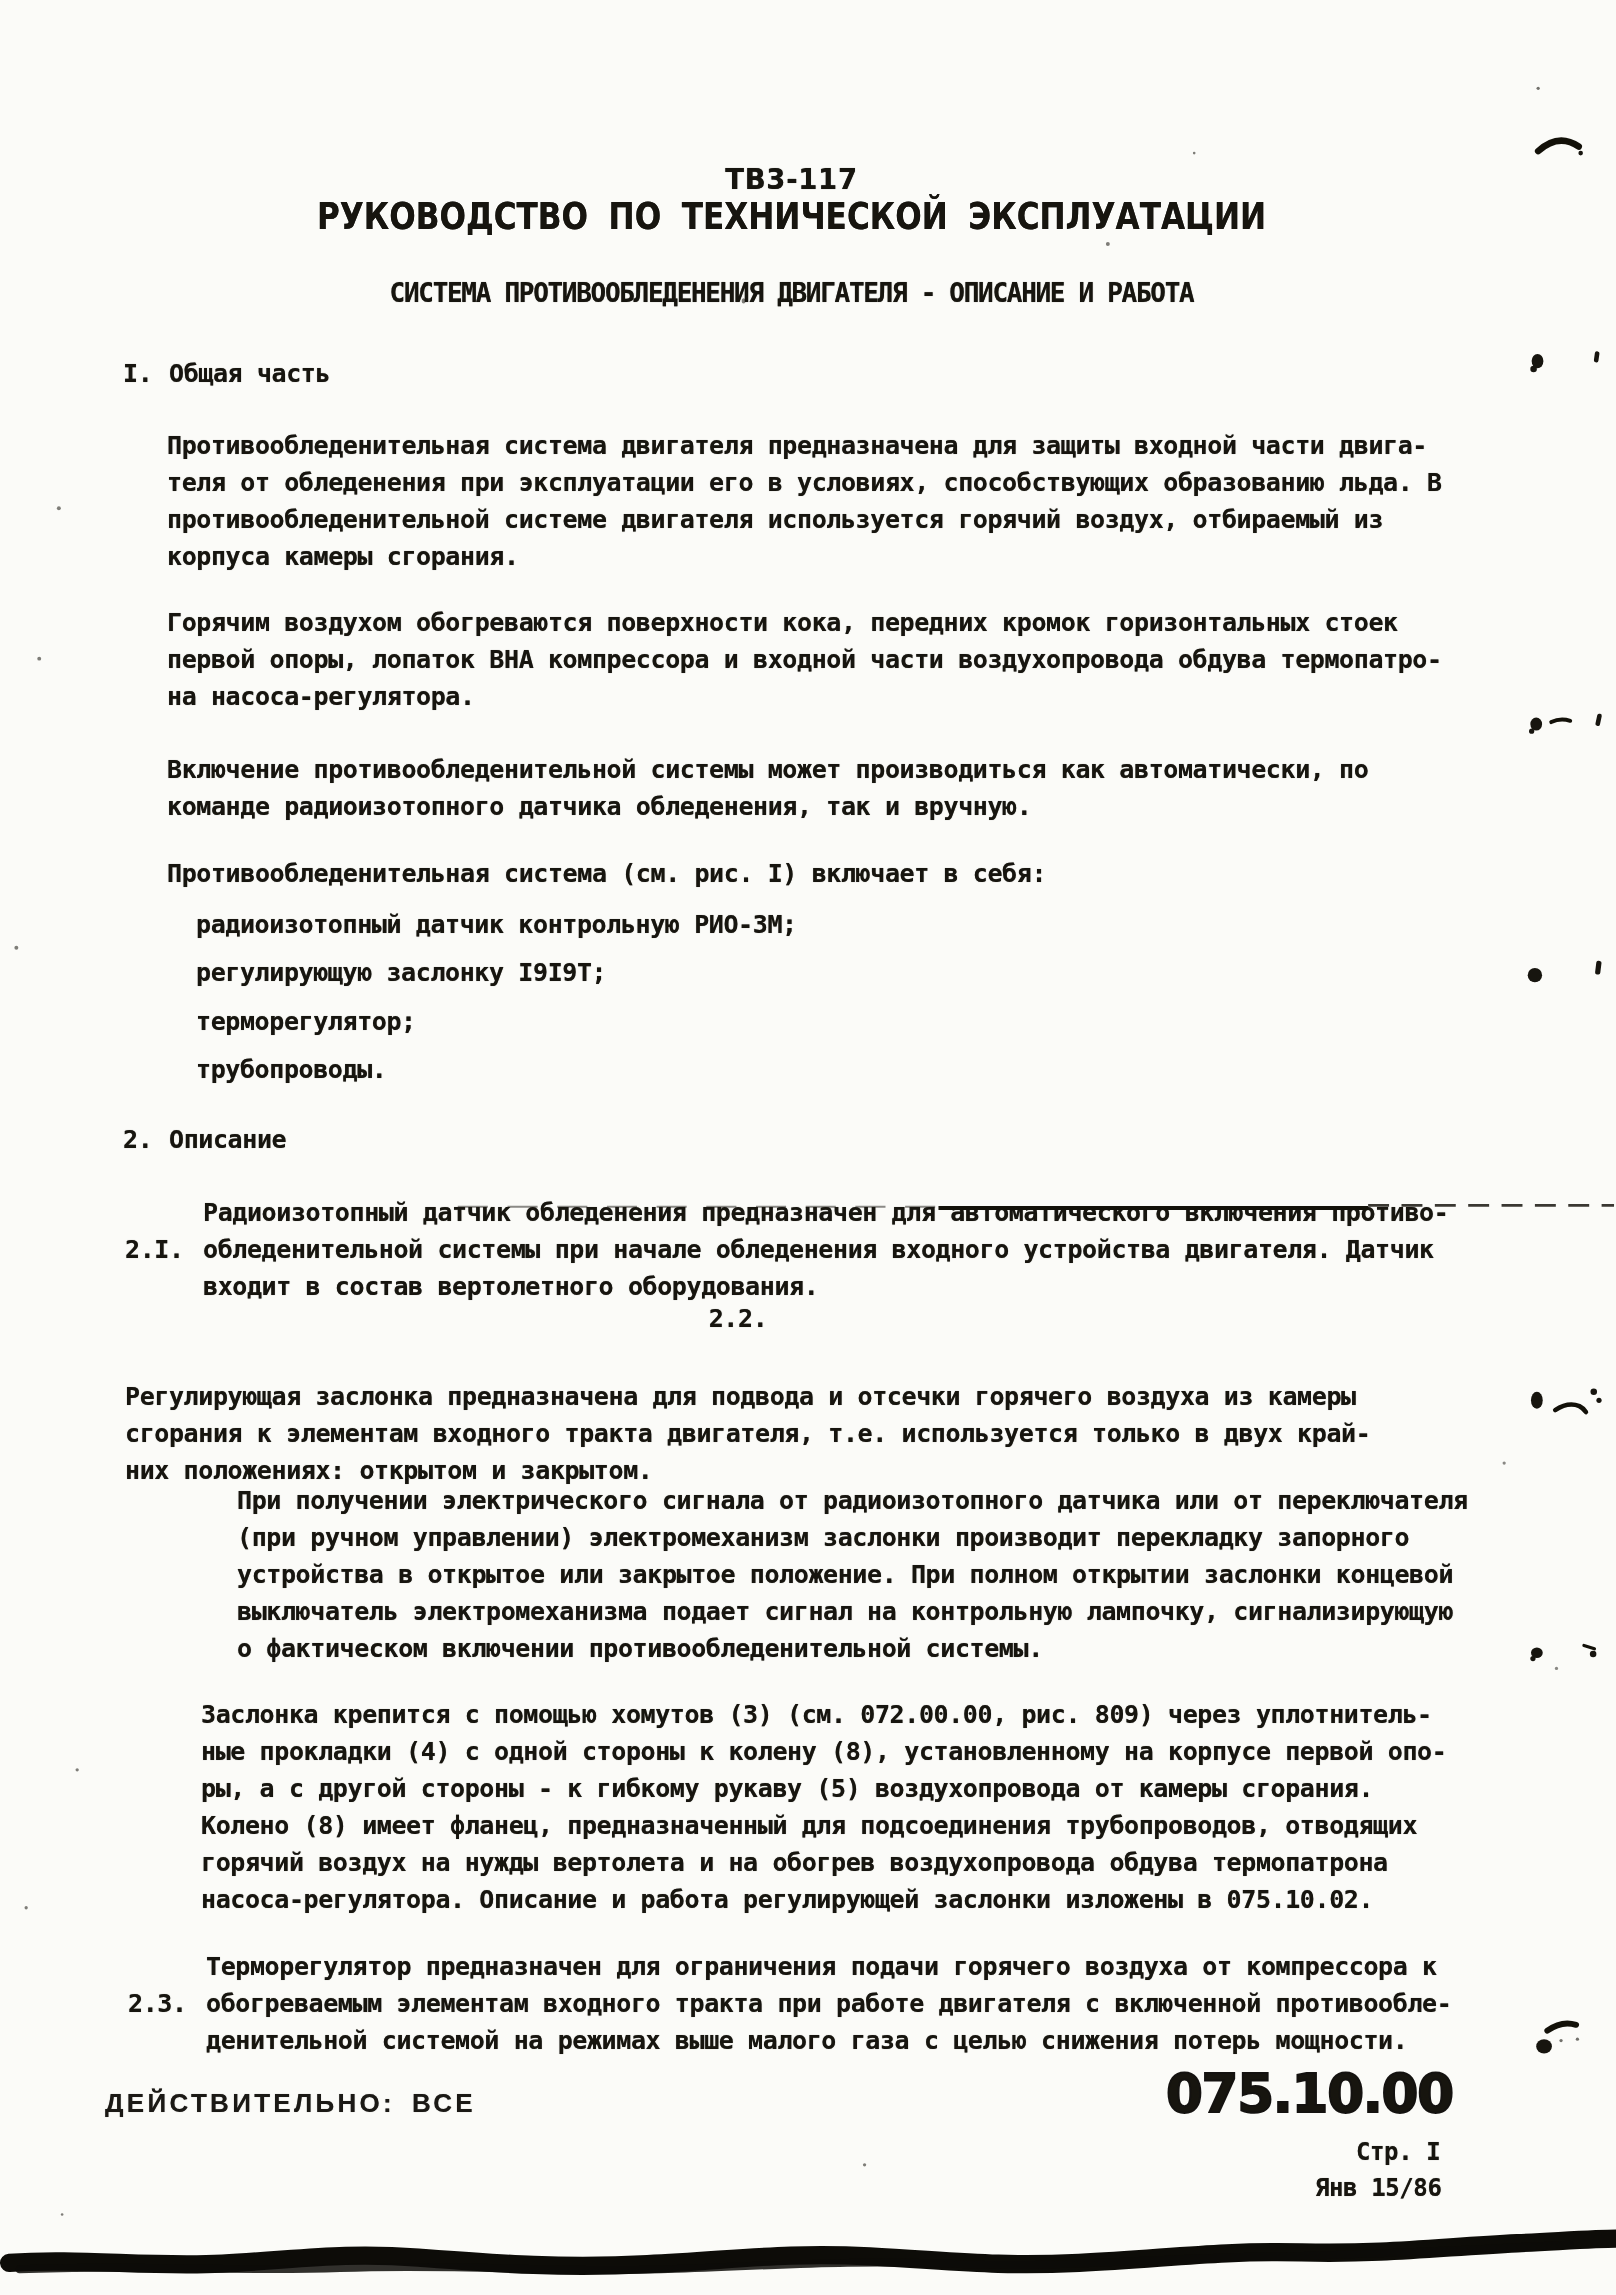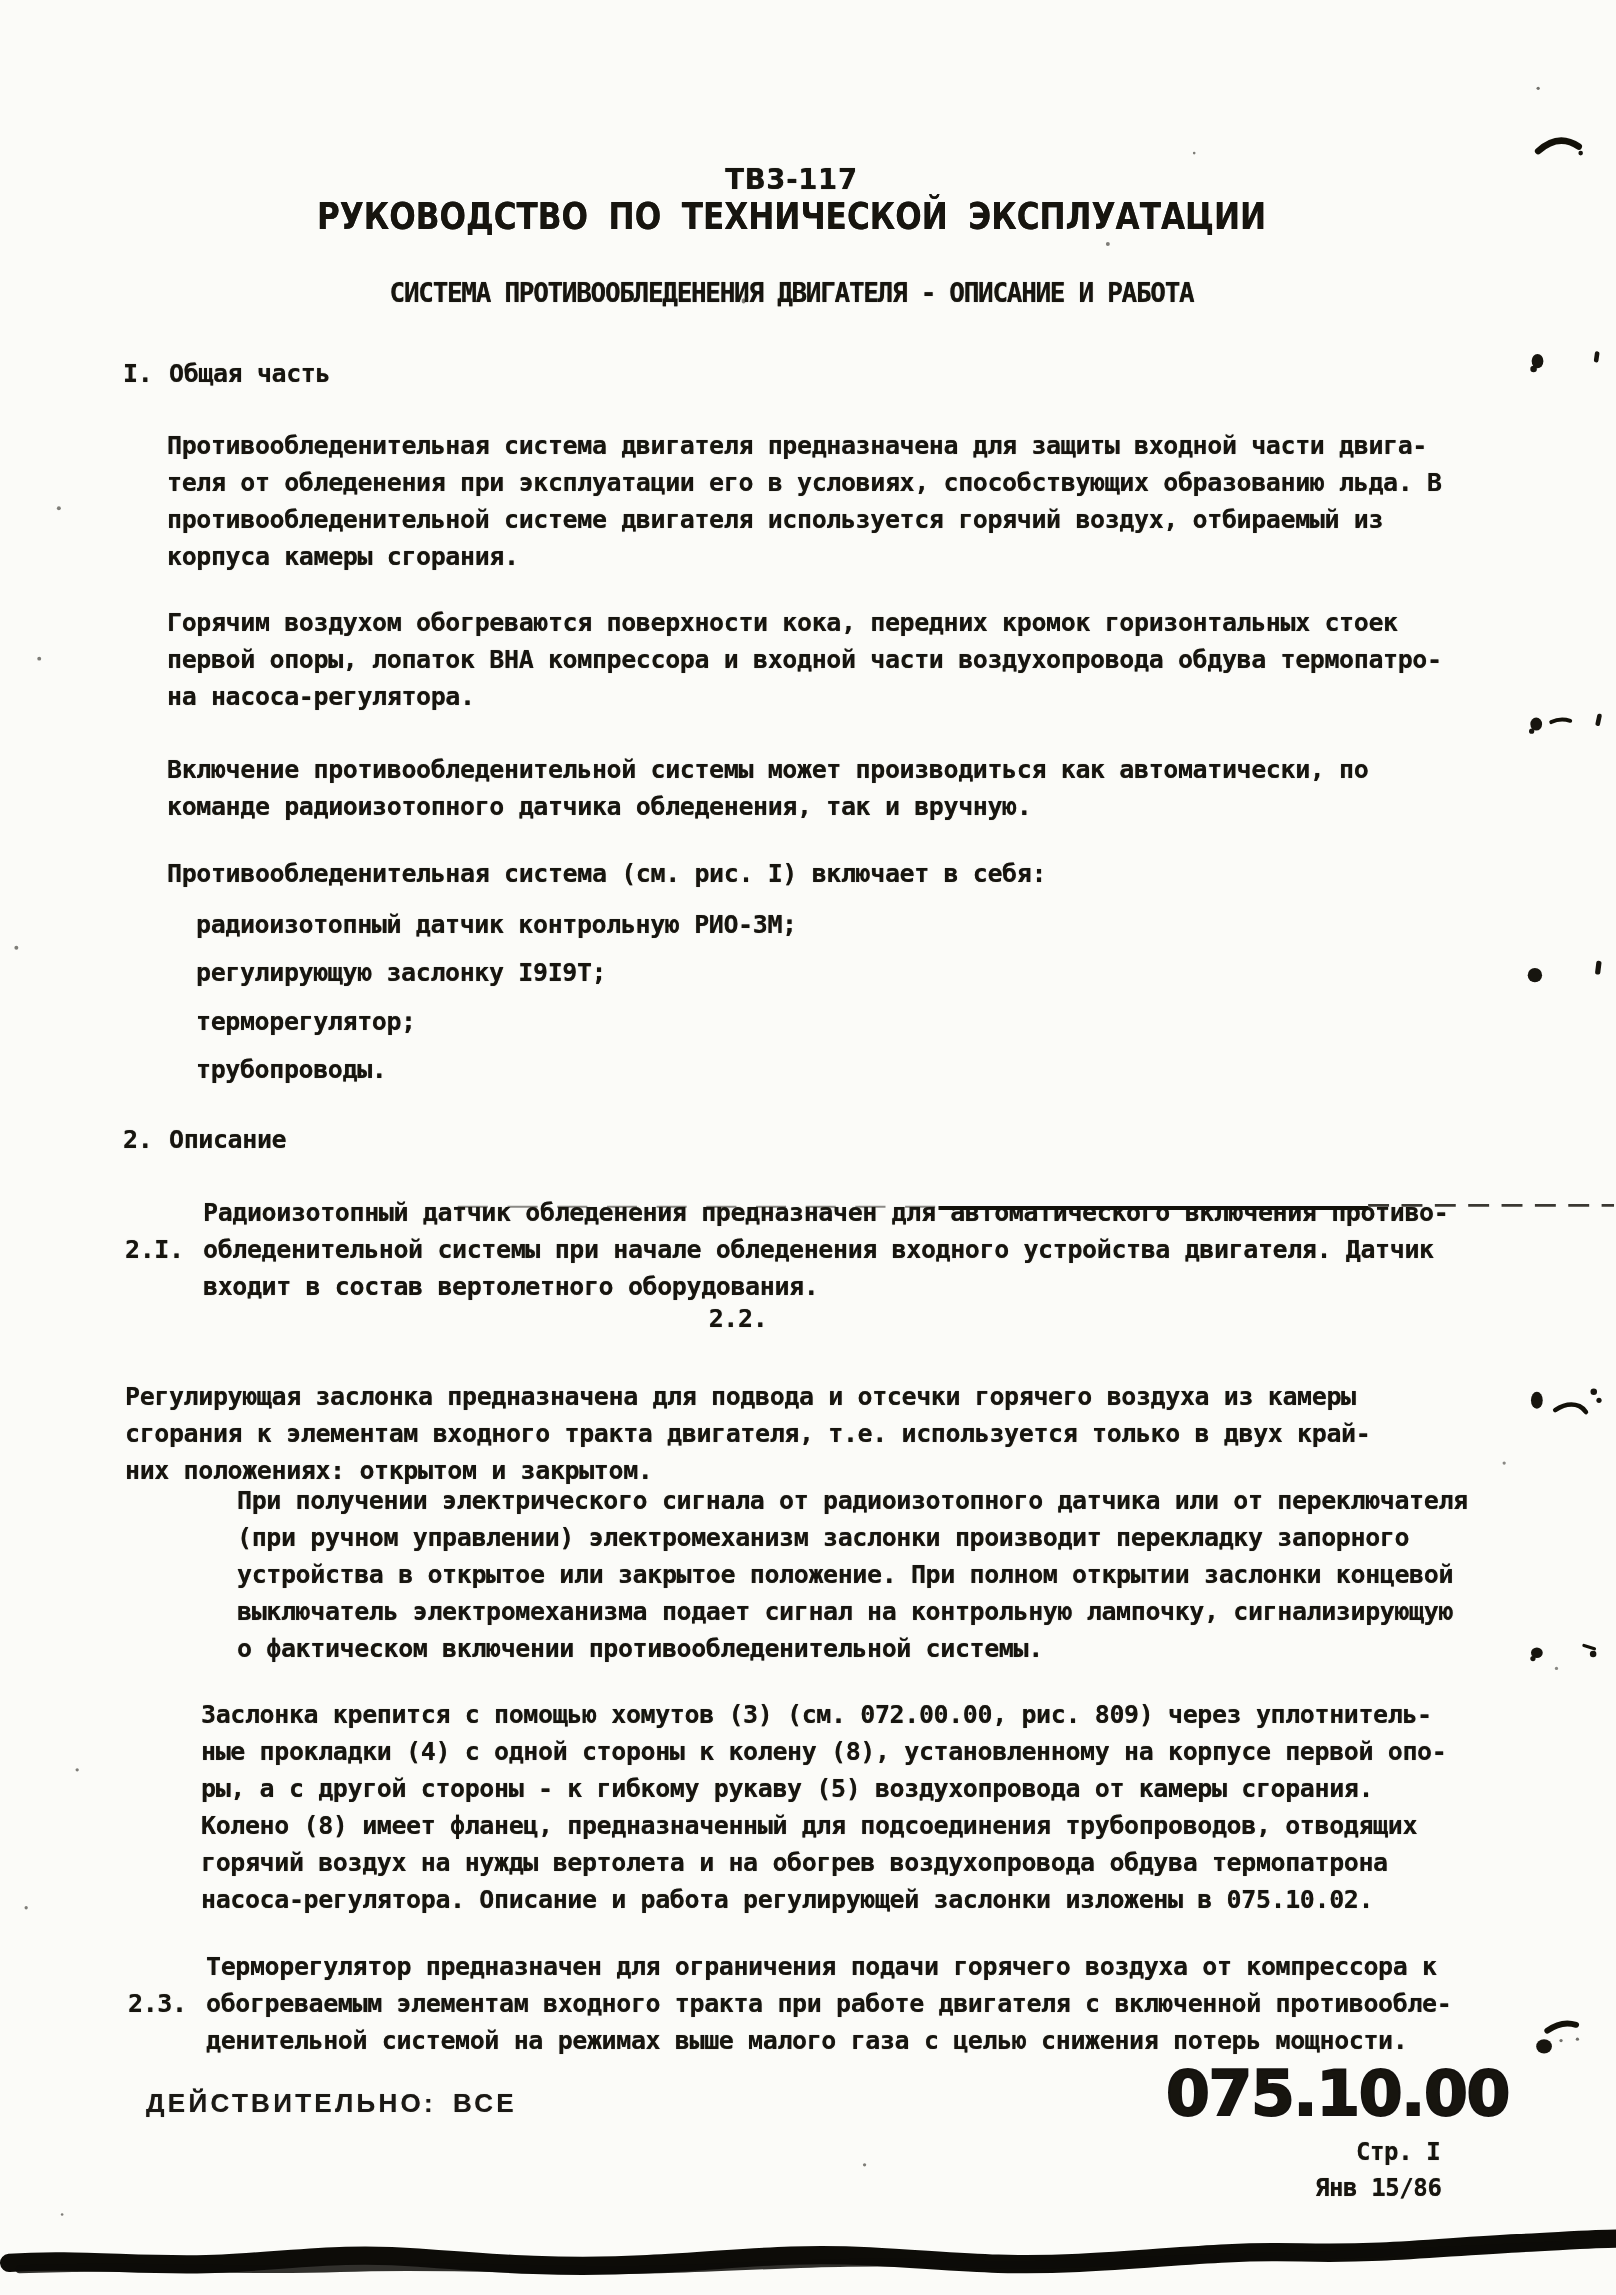--- a/index.html
+++ b/index.html
@@ -49,21 +49,21 @@
   }
   
   .effectivity{
     font-family:"Liberation Sans","DejaVu Sans",sans-serif;
     font-weight:700;font-size:26px;line-height:29px;
     letter-spacing:3.3px;word-spacing:6.5px;color:#1b1915;
     text-shadow:0 0 0.7px rgba(0,0,0,.55);
   }
   .chapter-code{
     font-family:"DejaVu Sans","Liberation Sans",sans-serif;
-    font-weight:900;font-size:63px;line-height:65px;letter-spacing:-1.3px;
+    font-weight:900;font-size:53px;line-height:65px;letter-spacing:-1.3px;
     -webkit-text-stroke:2px #141210;
     text-shadow:0 0 0.7px #141210;
   }
   .small-mono{font-size:24px;line-height:29px;}
   svg.artifacts{position:absolute;left:0;top:0;pointer-events:none;}
 </style>
 </head>
 <body>
 
 <div class="abs center-band model" style="top:164px;">ТВ3-117</div>
@@ -131,21 +131,21 @@
 горячий воздух на нужды вертолета и на обогрев воздухопровода обдува термопатрона
 насоса-регулятора. Описание и работа регулирующей заслонки изложены в 075.10.02.</div>
 
 <div class="abs mono hang" style="left:128px;top:1948px;">
   <span class="num">2.3.</span>
   <span class="para">Терморегулятор предназначен для ограничения подачи горячего воздуха от компрессора к
 обогреваемым элементам входного тракта при работе двигателя с включенной противообле-
 денительной системой на режимах выше малого газа с целью снижения потерь мощности.</span>
 </div>
 
-<div class="abs effectivity" style="left:105px;top:2089px;margin-left:41px;">ДЕЙСТВИТЕЛЬНО: ВСЕ</div>
+<div class="abs effectivity" style="left:105px;top:2089px;">ДЕЙСТВИТЕЛЬНО: ВСЕ</div>
 
 <div class="abs chapter-code" style="left:1166px;top:2061px;">075.10.00</div>
 
 <div class="abs mono small-mono" style="left:1356px;top:2138px;">Стр. I</div>
 
 <div class="abs mono small-mono" style="left:1315px;top:2174px;text-align:right;">Янв 15/86</div>
 
 <svg class="artifacts" width="1616" height="2295" viewBox="0 0 2471 3509" aria-hidden="true">
   <g fill="#17150f" stroke="none">
 

